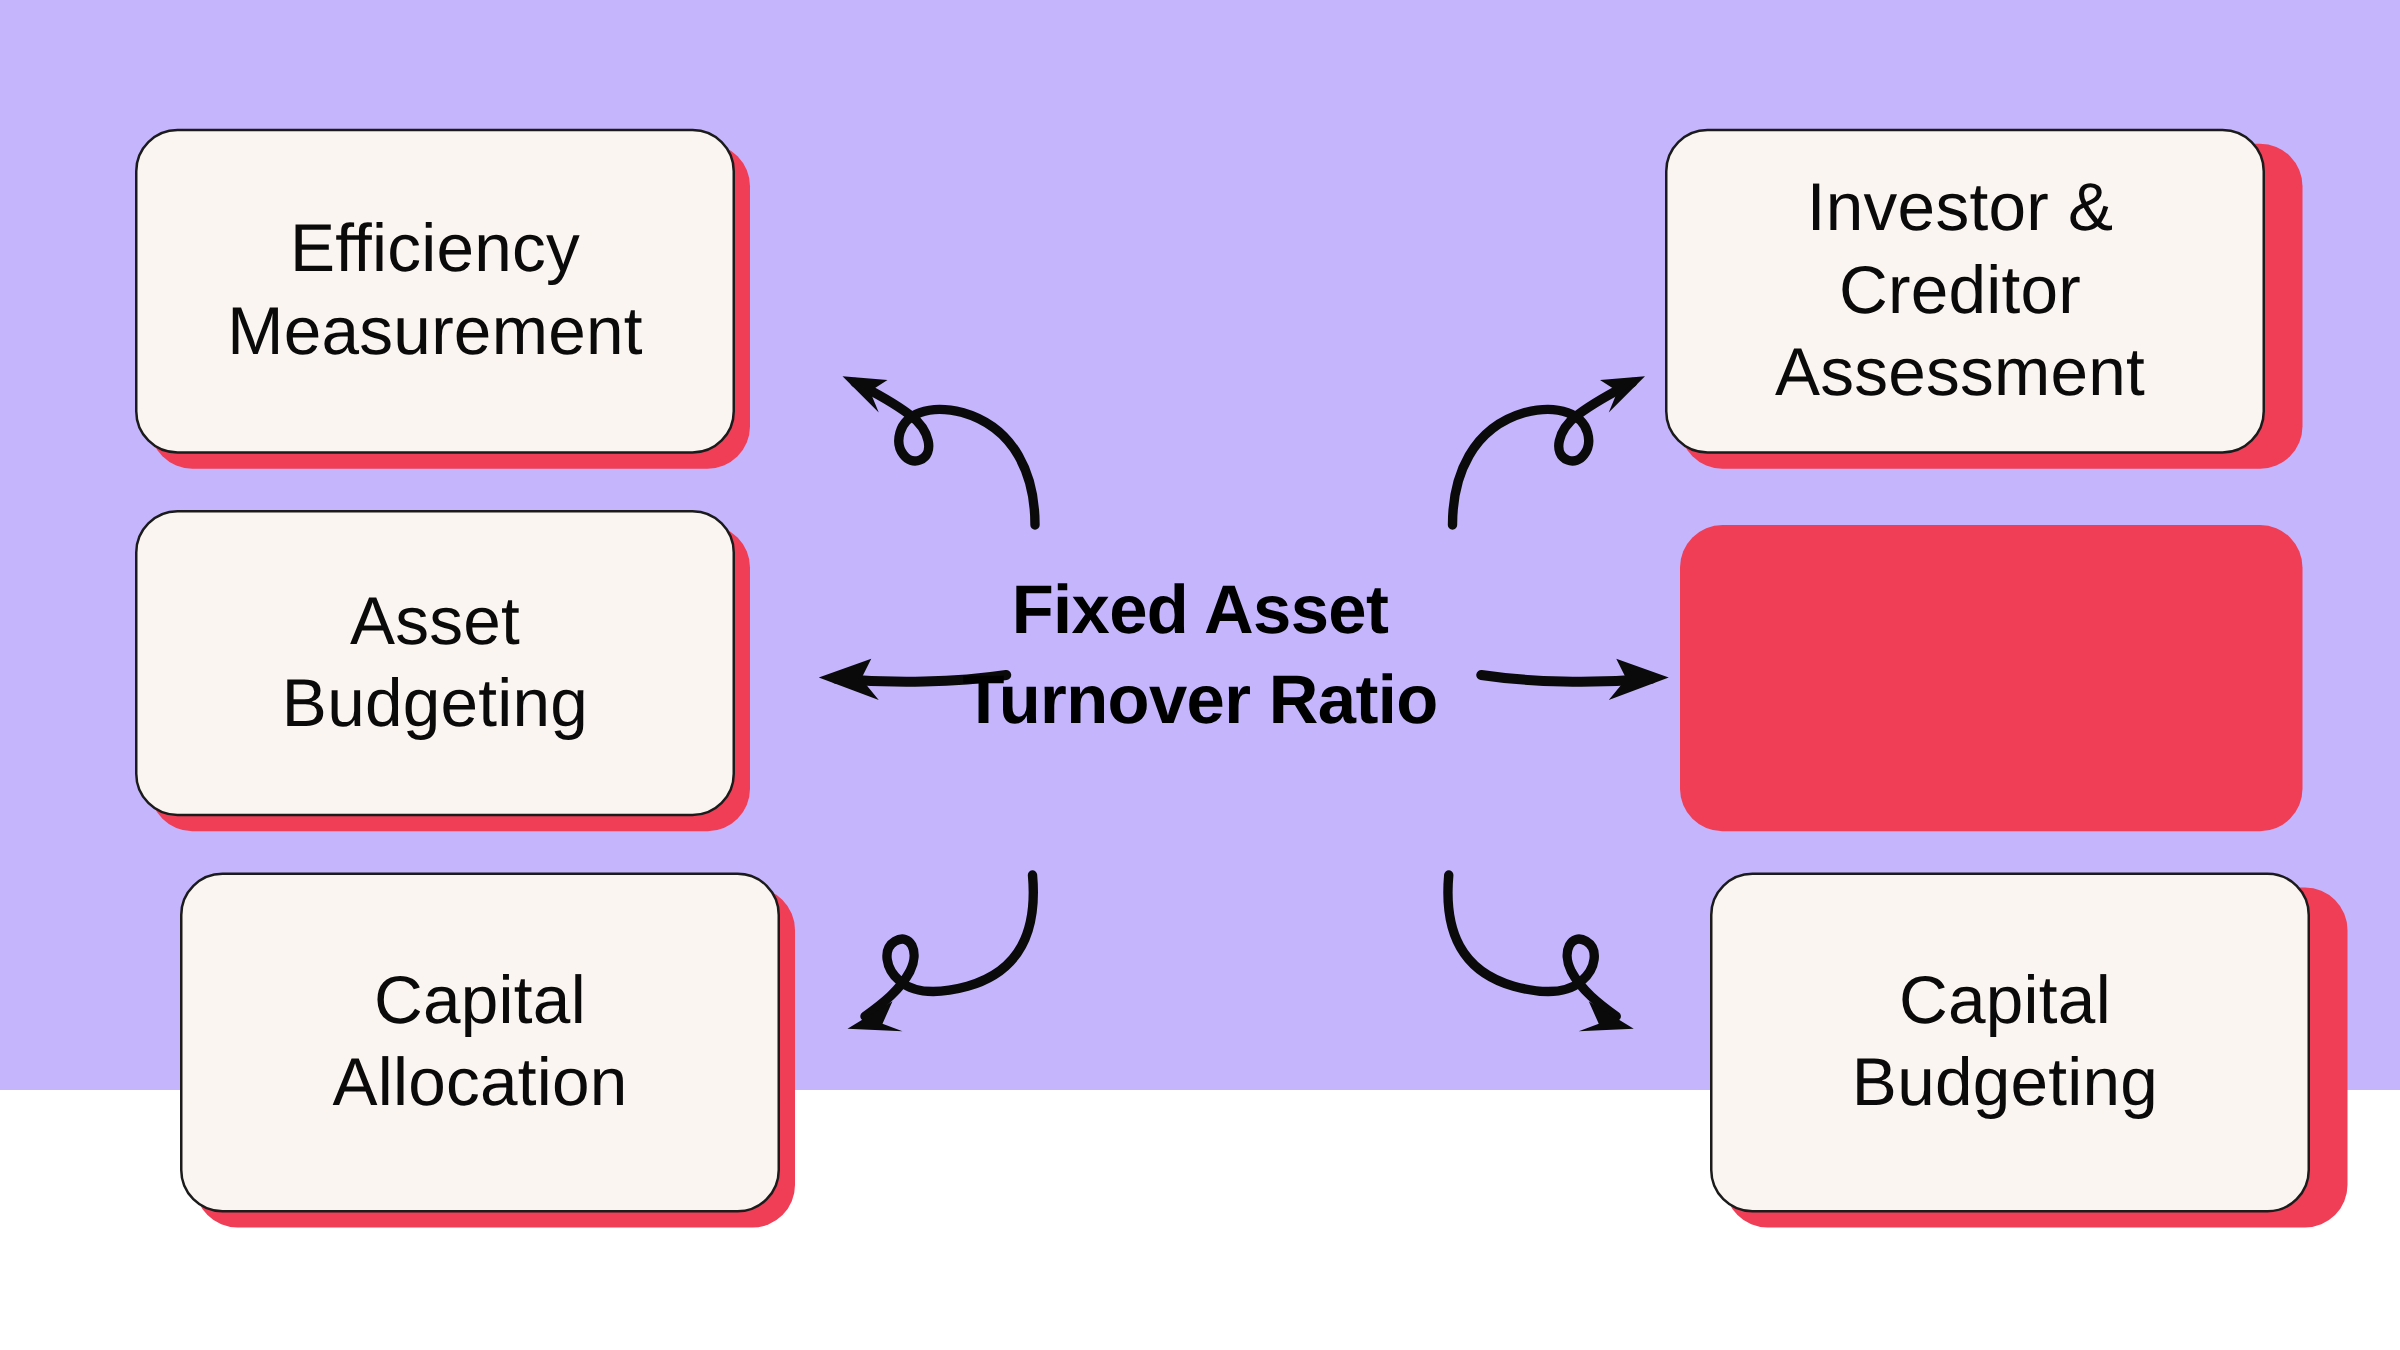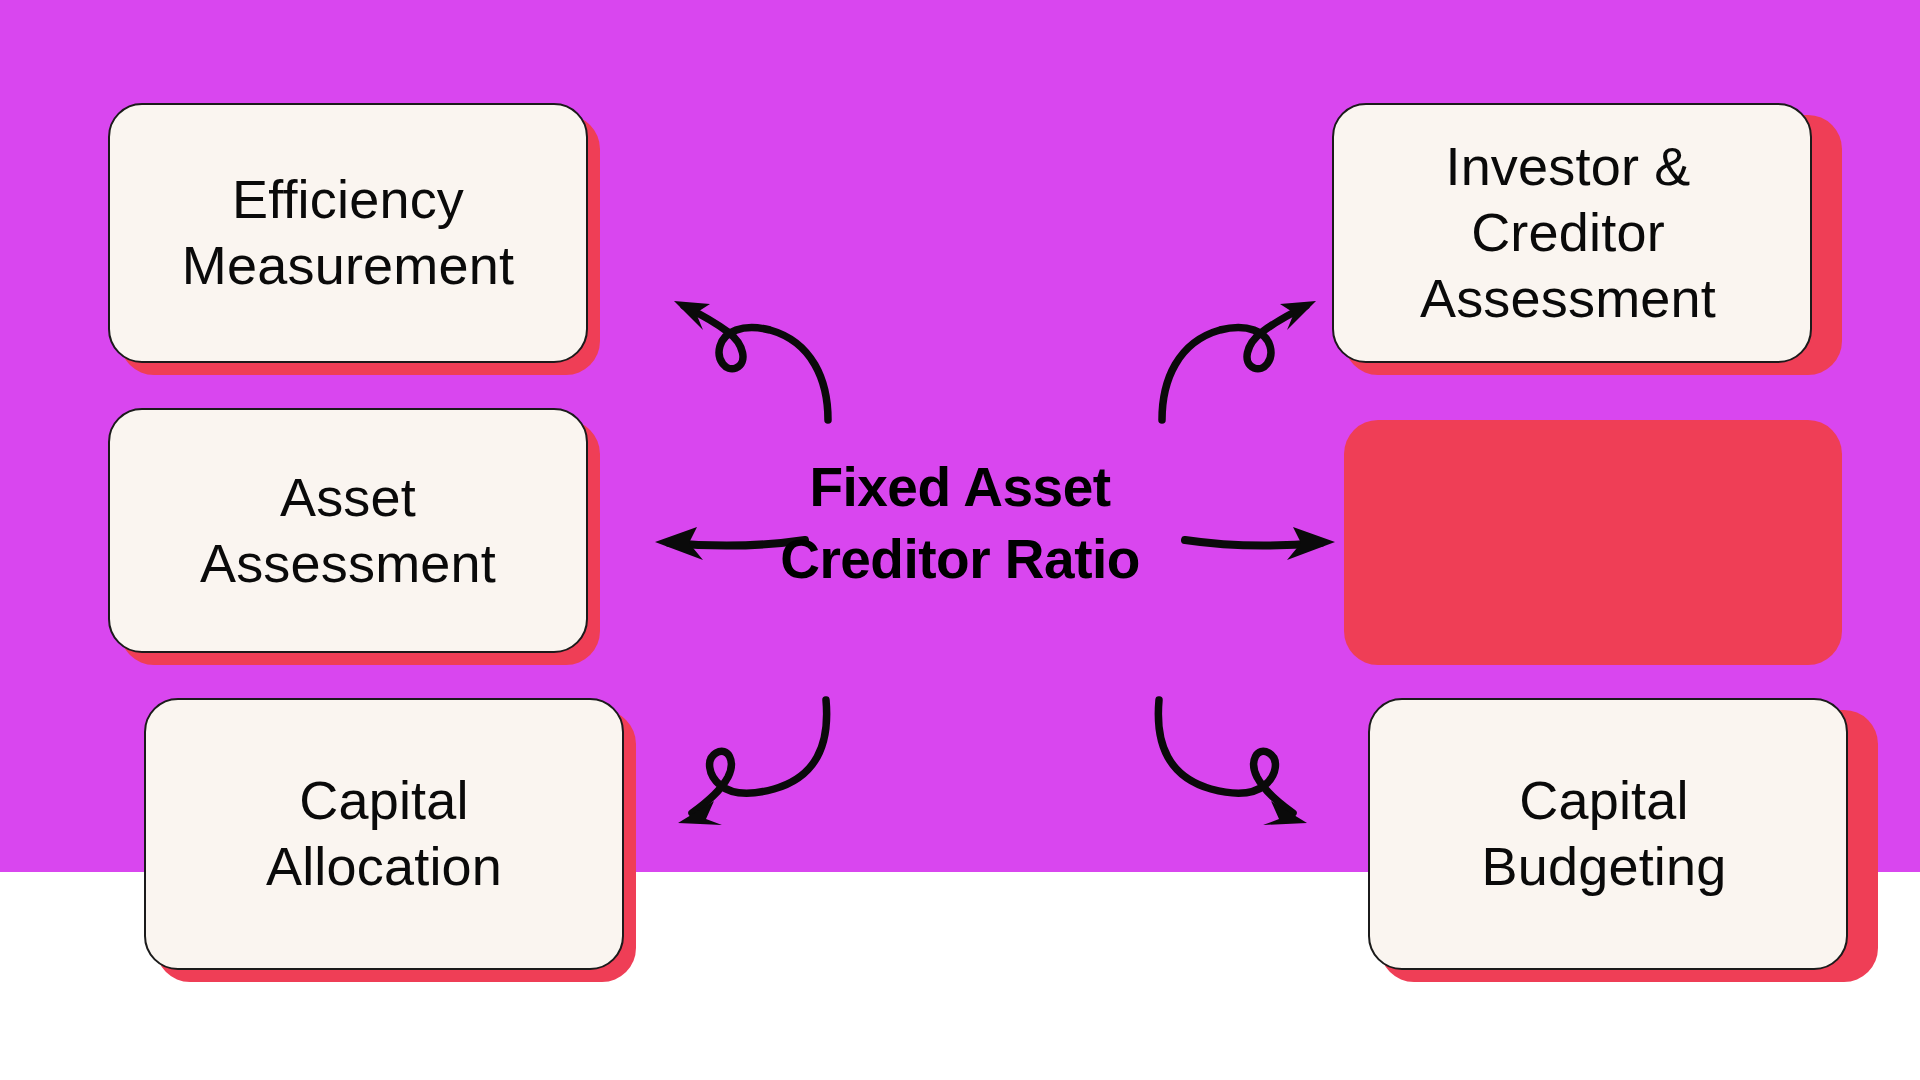--- a/index.html
+++ b/index.html
@@ -9,21 +9,21 @@
   body {
     width: 1920px;
     height: 1080px;
     overflow: hidden;
     font-family: "Liberation Sans", sans-serif;
   }
   #stage {
     position: relative;
     width: 1920px;
     height: 872px;
-    background: #d946ef;
+    background: #c4b5fd;
   }
 
   
   .card {
     position: absolute;
     box-sizing: border-box;
     background: #FAF5F0;
     border: 2.5px solid #1B1B1B;
     border-radius: 34px;
     display: flex;
@@ -92,39 +92,39 @@
   <div class="card-shadow sh col-right row-1"></div>
   <div class="card-shadow sh col-right row-2"></div>
   <div class="card-shadow sh col-right row-3"></div>
 
   <div class="card col-left row-1">
     <span class="card-label">Efficiency
 Measurement</span>
   </div>
   <div class="card col-left row-2">
     <span class="card-label">Asset
-Assessment</span>
+Budgeting</span>
   </div>
   <div class="card col-left row-3">
     <span class="card-label">Capital
 Allocation</span>
   </div>
 
   <div class="card col-right row-1">
     <span class="card-label">Investor &amp;
 Creditor
 Assessment</span>
   </div>
   <div class="card col-right row-3">
     <span class="card-label">Capital
 Budgeting</span>
   </div>
 
   <div id="center-title">Fixed Asset
-Creditor Ratio</div>
+Turnover Ratio</div>
 
   <svg class="arrow-svg" style="left:640px; top:280px;" width="230" height="200" viewBox="0 0 230 200">
     <path d="M188 140 C188 100, 172 62, 130 50 C102 43, 84 52, 80 66
              C76 80, 86 92, 96 88 C108 83, 104 64, 88 52
              C76 43, 60 34, 44 26" stroke-width="7.5"></path>
     <path class="head" d="M34 21 L70 24 L56 33 L63 50 Z"></path>
   </svg>
 
   <svg class="arrow-svg" style="left:645px; top:518px;" width="165" height="52" viewBox="0 0 165 52">
     <path d="M160 22 C120 28, 70 29, 24 25" stroke-width="8"></path>

